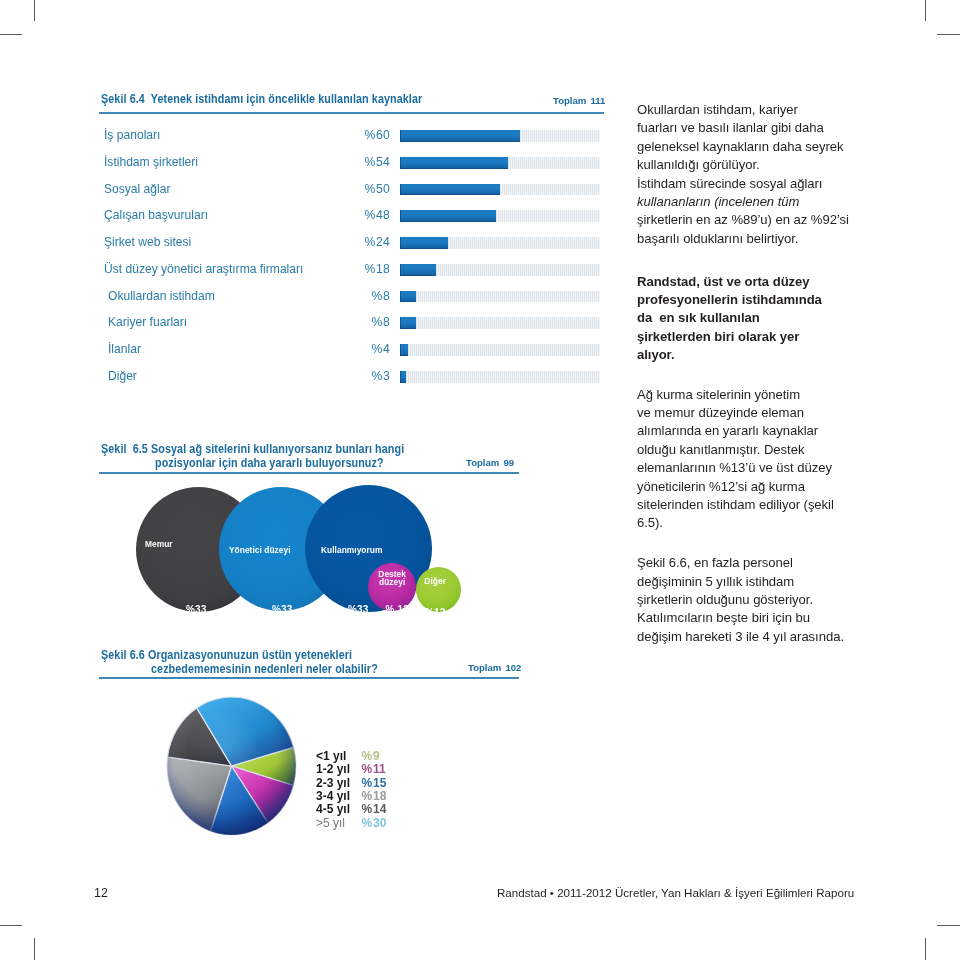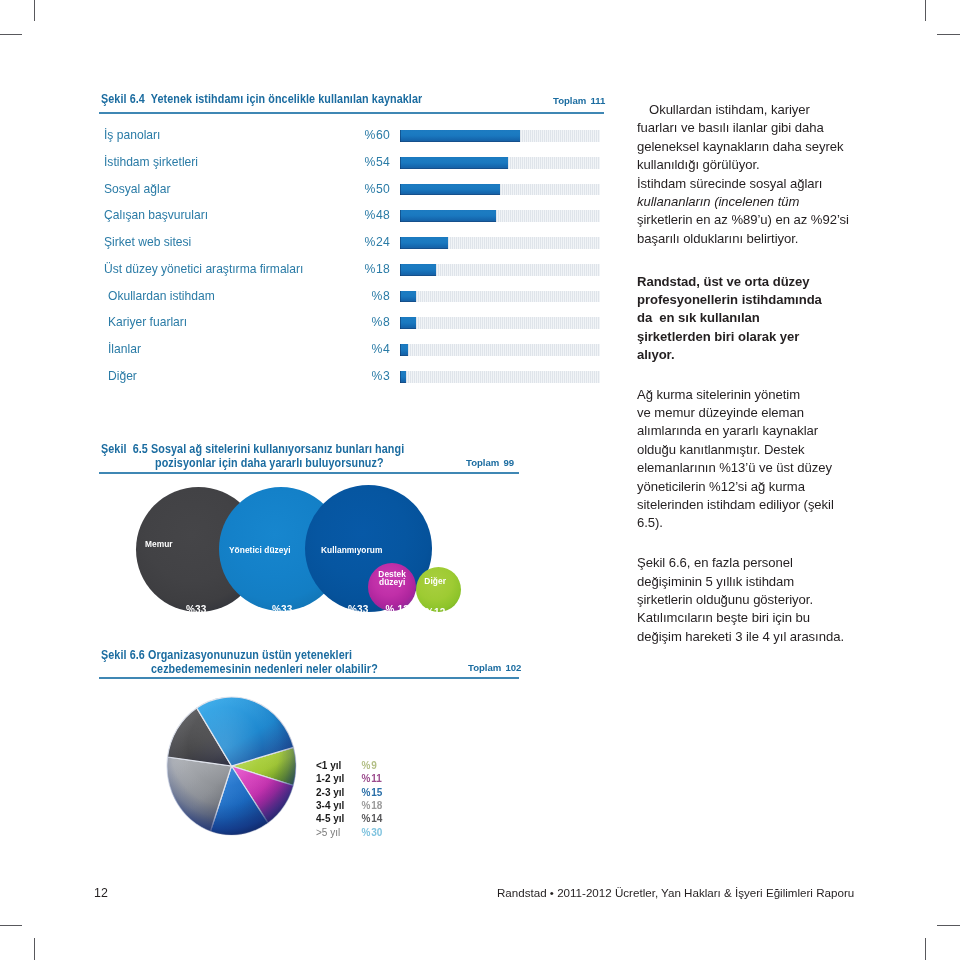--- a/index.html
+++ b/index.html
@@ -27,21 +27,21 @@
   .bar-fill{position:absolute;height:11.8px;
      background:linear-gradient(180deg,#1b79bf 0%,#1c7cc2 18%,#1a78bf 48%,#1568af 78%,#1a5ea0 100%);
      box-shadow:inset 1px 0 0 rgba(12,44,90,.45), inset 0 -1px 0 rgba(12,44,90,.30);}
 
   
   .bubble{position:absolute;border-radius:50%;}
   .bubble-name{position:absolute;color:#ffffff;font-size:8.8px;font-weight:bold;white-space:nowrap;letter-spacing:0.05px;transform:scaleX(0.95);transform-origin:left center;}
   .bubble-val{position:absolute;color:#ffffff;font-size:10px;font-weight:bold;white-space:nowrap;letter-spacing:0.15px;margin-top:13px;}
 
   
-  .legend-row{position:absolute;font-size:10px;font-weight:bold;white-space:pre;margin-top:11px;}
+  .legend-row{position:absolute;font-size:12px;font-weight:bold;white-space:pre;}
   .legend-label{position:absolute;color:#1a1a1a;}
   .legend-val{position:absolute;}
 
   
   .rc{position:absolute;left:637px;width:230px;color:#231f20;font-size:13.1px;line-height:18.4px;letter-spacing:-0.05px;}
 
   
   .pageno{position:absolute;font-size:12.4px;color:#231f20;}
   .footer{position:absolute;font-size:11.6px;color:#231f20;white-space:nowrap;}
 </style>
@@ -195,21 +195,21 @@
       <div class="legend-row legend-val" style="left: 361.5px; top: 775.6px; color: rgb(42, 111, 168);"><span style="margin-right: 0.9px;">%</span><span>15</span></div>
       <div class="legend-row legend-label" style="left: 316px; top: 788.9px;">3-4 yıl</div>
       <div class="legend-row legend-val" style="left: 361.5px; top: 788.9px; color: rgb(155, 155, 155);"><span style="margin-right: 0.9px;">%</span><span>18</span></div>
       <div class="legend-row legend-label" style="left: 316px; top: 802.2px;">4-5 yıl</div>
       <div class="legend-row legend-val" style="left: 361.5px; top: 802.2px; color: rgb(89, 89, 91);"><span style="margin-right: 0.9px;">%</span><span>14</span></div>
       <div class="legend-row legend-label" style="left: 316px; top: 815.5px; color: rgb(122, 122, 122); font-weight: normal; text-align: right;">&gt;5 yıl</div>
       <div class="legend-row legend-val" style="left: 361.5px; top: 815.5px; color: rgb(127, 195, 223);"><span style="margin-right: 0.9px;">%</span><span>30</span></div>
     </div>
 
   <div class="rc" id="rightcol" style="top:101px;">
-      <div style="position: absolute; left: 0px; top: 0px; white-space: pre; margin-left: 12px;">Okullardan istihdam, kariyer</div>
+      <div style="position: absolute; left: 0px; top: 0px; white-space: pre;">Okullardan istihdam, kariyer</div>
       <div style="position: absolute; left: 0px; top: 18.4px; white-space: pre;">fuarları ve basılı ilanlar gibi daha</div>
       <div style="position: absolute; left: 0px; top: 36.8px; white-space: pre;">geleneksel kaynakların daha seyrek</div>
       <div style="position: absolute; left: 0px; top: 55.2px; white-space: pre;">kullanıldığı görülüyor.</div>
       <div style="position: absolute; left: 0px; top: 73.6px; white-space: pre;">İstihdam sürecinde sosyal ağları</div>
       <div style="position: absolute; left: 0px; top: 92px; white-space: pre; font-style: italic;">kullananların (incelenen tüm</div>
       <div style="position: absolute; left: 0px; top: 110.4px; white-space: pre;">şirketlerin en az %89’u) en az %92’si</div>
       <div style="position: absolute; left: 0px; top: 128.8px; white-space: pre;">başarılı olduklarını belirtiyor.</div>
       <div style="position: absolute; left: 0px; top: 171.5px; white-space: pre; font-weight: bold;">Randstad, üst ve orta düzey</div>
       <div style="position: absolute; left: 0px; top: 189.9px; white-space: pre; font-weight: bold;">profesyonellerin istihdamında</div>
       <div style="position: absolute; left: 0px; top: 208.3px; white-space: pre; font-weight: bold;">da  en sık kullanılan</div>

